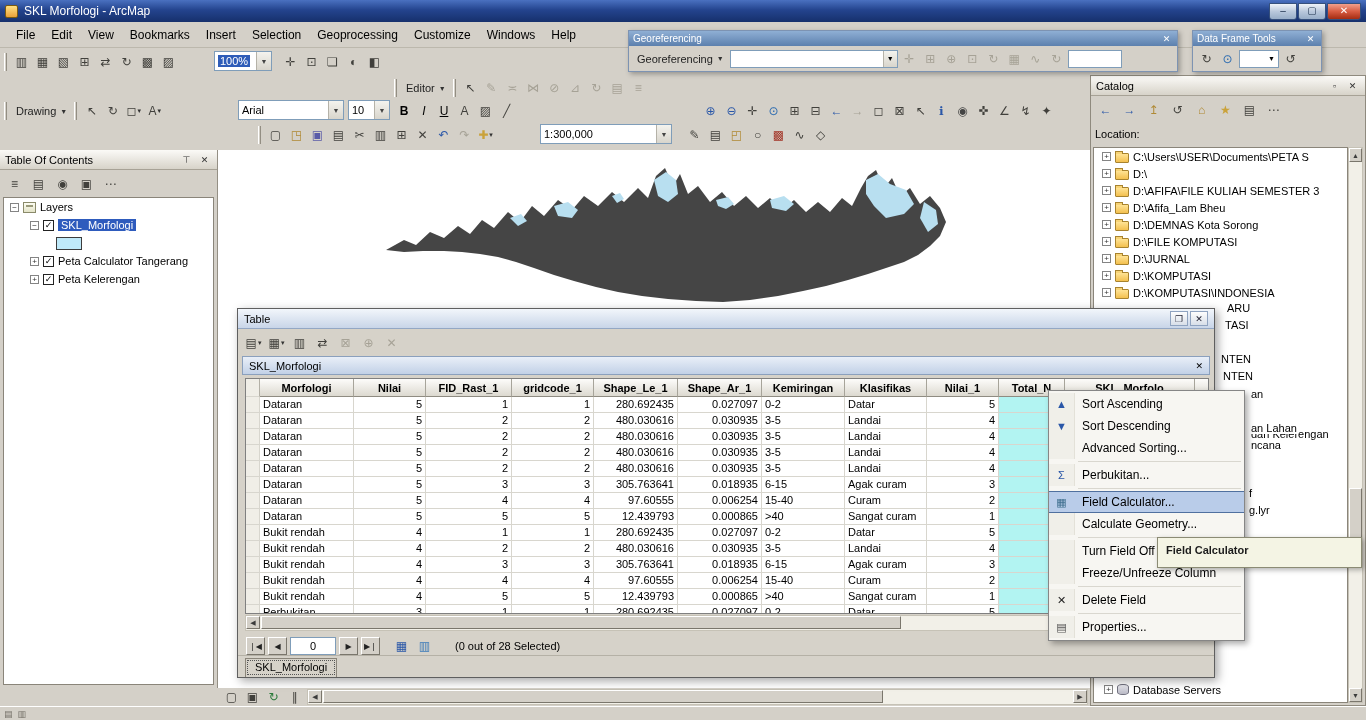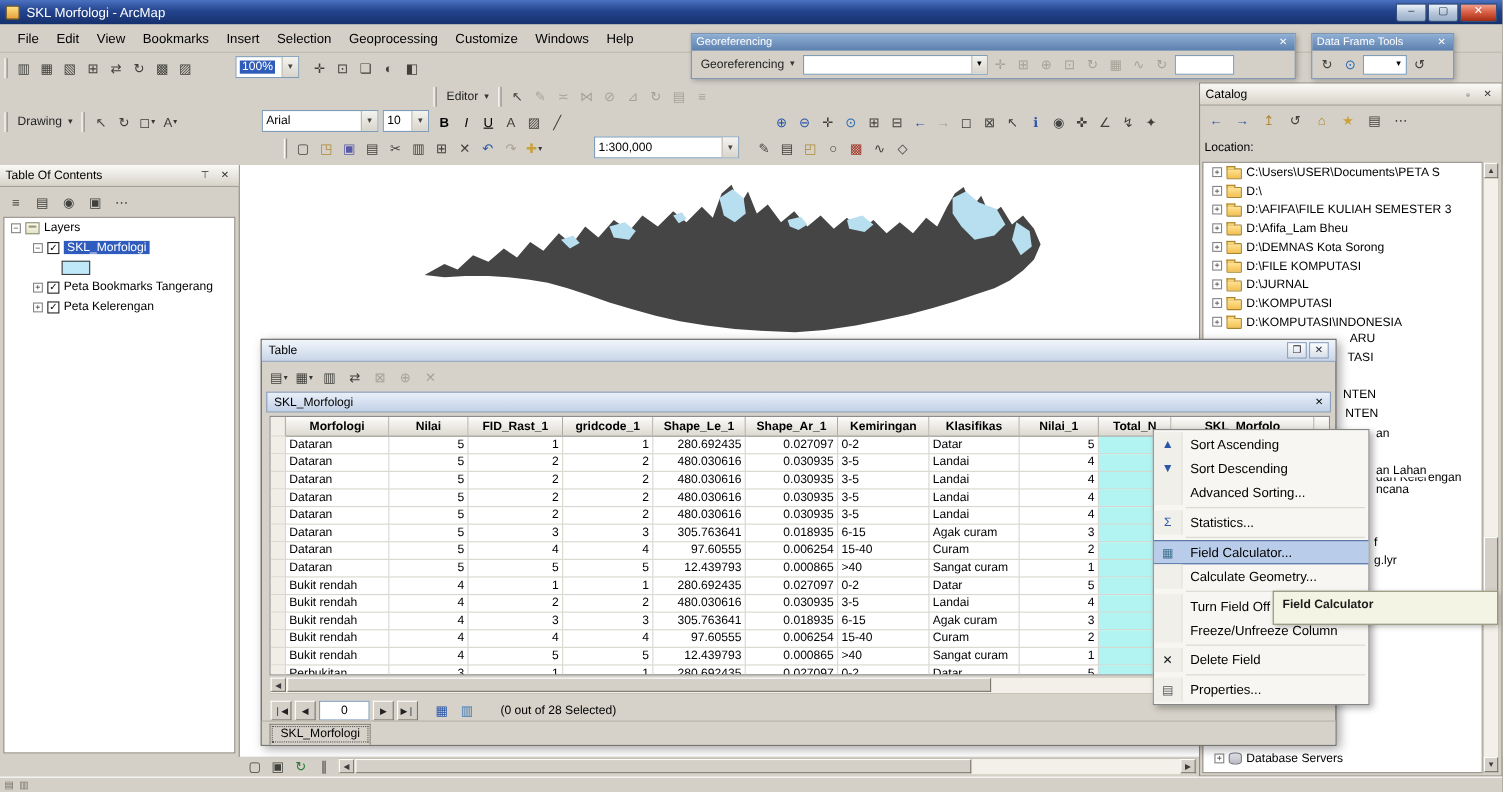--- a/index.html
+++ b/index.html
@@ -348,21 +348,21 @@
             <span class="expand">−</span>
             <span class="checkbox">✓</span>
             <span class="tlabel selhl">SKL_Morfologi</span>
           </div>
           <div class="trow">
             <span class="swatch"></span>
           </div>
           <div class="trow ind1">
             <span class="expand">+</span>
             <span class="checkbox">✓</span>
-            <span class="tlabel">Peta Bookmarks Tangerang</span>
+            <span class="tlabel">Peta Calculator Tangerang</span>
           </div>
           <div class="trow ind1">
             <span class="expand">+</span>
             <span class="checkbox">✓</span>
             <span class="tlabel">Peta Kelerengan</span>
           </div>
         </div>
     </div>
   </div>
 
@@ -761,21 +761,21 @@
           <span class="ctx-ic" style="color: rgb(42, 87, 168);">▼</span>
           <span class="ctx-label">Sort Descending</span>
         </div>
         <div class="ctx-item">
           <span class="ctx-ic"></span>
           <span class="ctx-label">Advanced Sorting...</span>
         </div>
         <div class="ctx-sep"></div>
         <div class="ctx-item">
           <span class="ctx-ic" style="color: rgb(42, 87, 168);">Σ</span>
-          <span class="ctx-label">Statistics...</span>
+          <span class="ctx-label">Perbukitan...</span>
         </div>
         <div class="ctx-sep"></div>
         <div class="ctx-item hl">
           <span class="ctx-ic" style="color: rgb(63, 111, 143);">▦</span>
           <span class="ctx-label">Field Calculator...</span>
         </div>
         <div class="ctx-item">
           <span class="ctx-ic"></span>
           <span class="ctx-label">Calculate Geometry...</span>
         </div>

